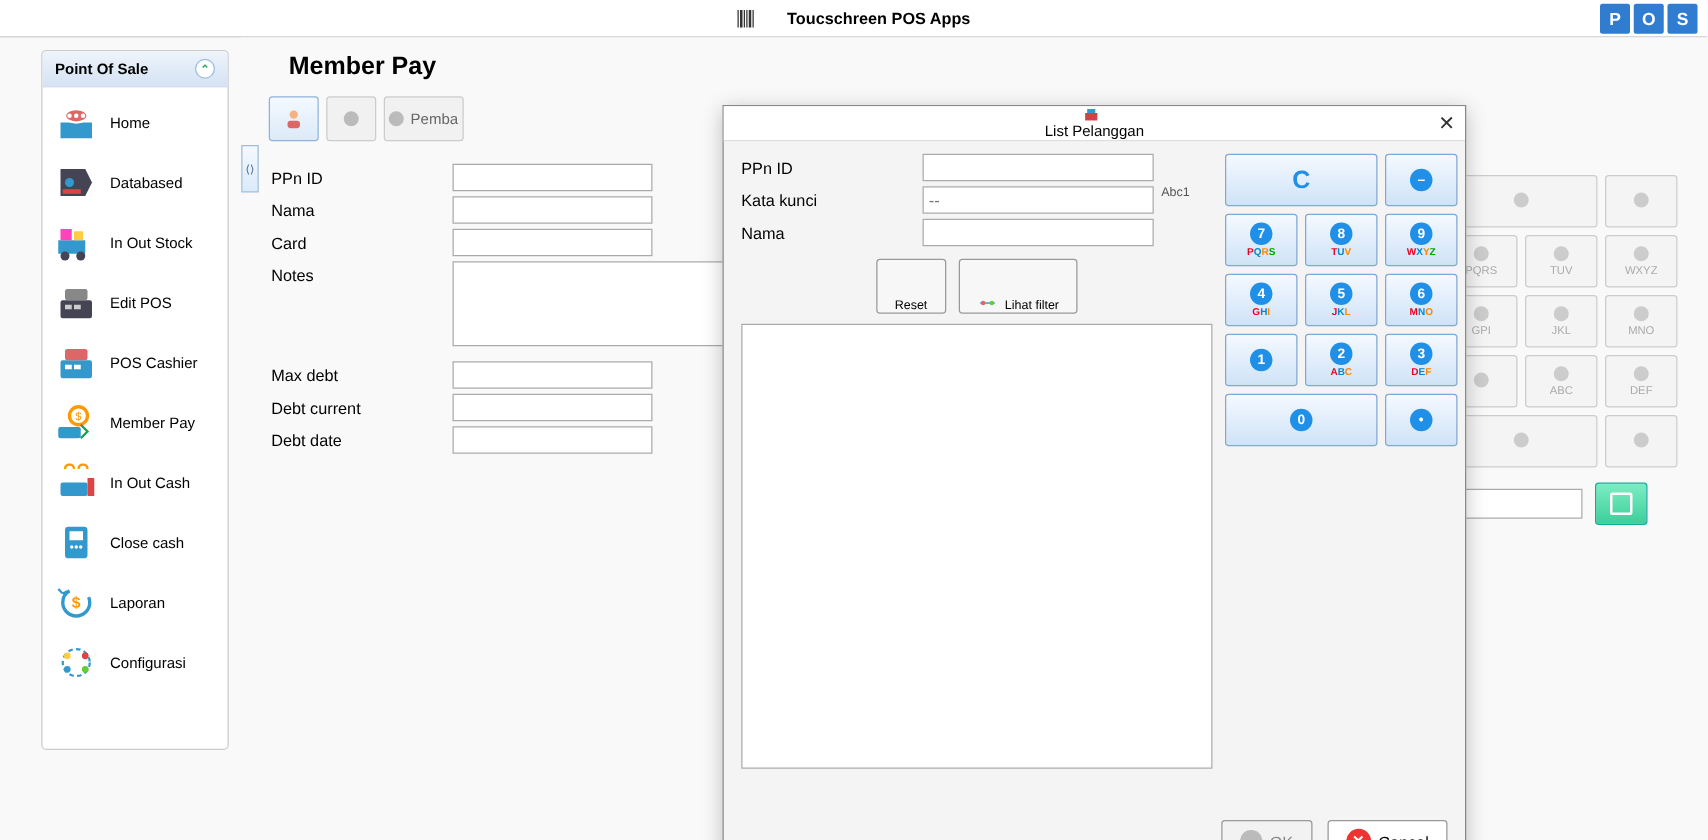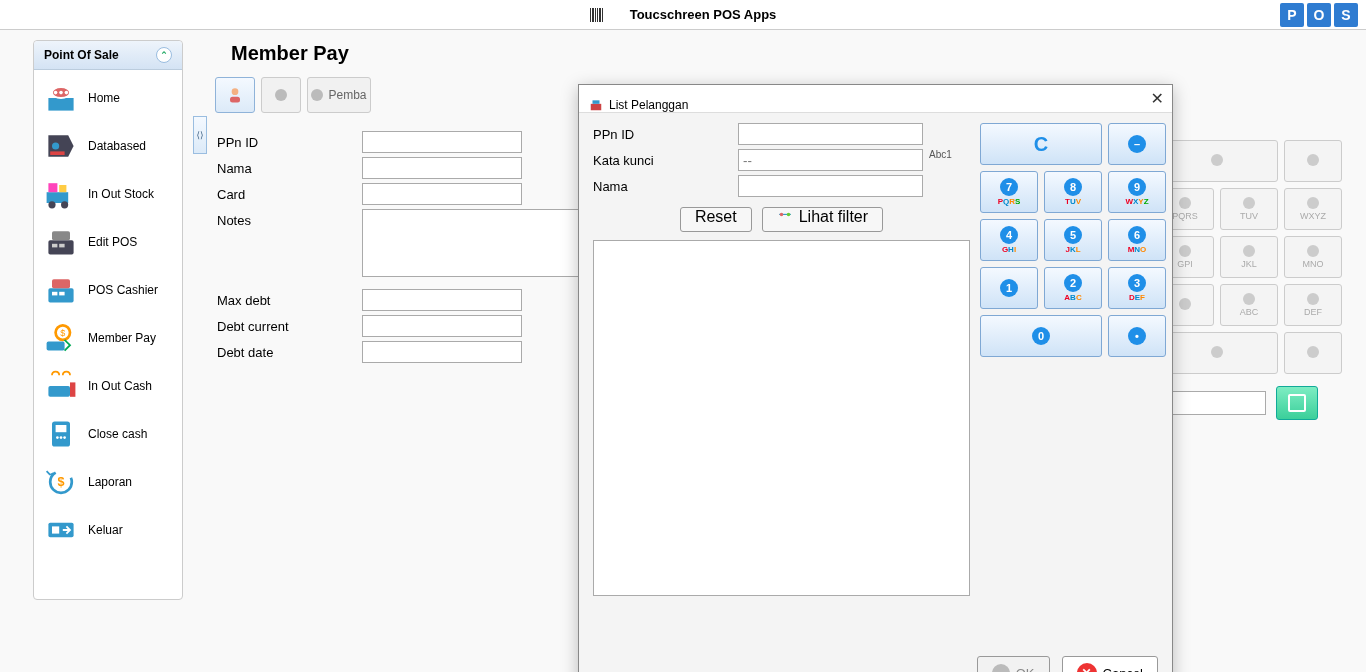--- a/index.html
+++ b/index.html
@@ -43,29 +43,29 @@
   .kp-wide { grid-column: span 2; }
   .kp-btn { height: 42px; border: 1px solid #ccc; border-radius: 3px; background: #f4f4f4; display: flex; flex-direction: column; align-items: center; justify-content: center; cursor: pointer; font-size: 9px; color: #aaa; }
   .kp-dot { width: 12px; height: 12px; border-radius: 50%; background: #ccc; margin-bottom: 2px; }
   .right-input-row { display: flex; gap: 10px; margin-top: 12px; align-items: center; }
   .right-input-row input { width: 110px; height: 24px; border: 1px solid #aaa; text-align: right; padding: 2px 4px; }
   .green-btn { width: 42px; height: 34px; border: 1px solid #1a9; border-radius: 3px; background: linear-gradient(#7eedc3,#3bcf9a); display: flex; align-items: center; justify-content: center; cursor: pointer; }
   .green-sq { width: 18px; height: 18px; border: 2px solid #fff; border-radius: 2px; }
   
   
   .modal { position: absolute; left: 385px; top: 54px; width: 595px; height: 602px; background: #f4f4f4; border: 1px solid #888; box-shadow: 0 4px 16px rgba(0,0,0,.25); }
-  .modal-title { height: 28px; background: #fff; border-bottom: 1px solid #ddd; display: flex; align-items: flex-end; padding: 0 10px; font-size: 12px; position: relative; }
+  .modal-title { height: 28px; background: #fff; border-bottom: 1px solid #ddd; display: flex; align-items: center; padding: 0 10px; font-size: 12px; position: relative; flex-direction: column; }
   .modal-close { position: absolute; right: 8px; top: 4px; font-size: 16px; cursor: pointer; color: #333; }
   .modal-body { display: flex; padding: 10px 14px; gap: 10px; height: 510px; }
   .modal-left { flex: 1; }
   .modal-left .form-row label { width: 145px; }
   .modal-left .form-row input { width: 185px; }
   .modal-left .abc-label { font-size: 10px; margin-left: 6px; color: #555; }
   .modal-btn-row { display: flex; gap: 10px; justify-content: center; margin-top: 10px; }
-  .modal-btn { height: 25px; padding: 0 14px; border: 1px solid #999; border-radius: 3px; background: #f7f7f7; display: flex; align-items: flex-start; gap: 6px; font-size: 16px; cursor: pointer; }
+  .modal-btn { height: 44px; padding: 0 14px; border: 1px solid #999; border-radius: 3px; background: #f7f7f7; display: flex; align-items: flex-end; gap: 6px; font-size: 10px; cursor: pointer; }
   .modal-list { margin-top: 8px; width: 377px; height: 356px; border: 1px solid #aaa; background: #fff; }
   
   .modal-keypad { width: 195px; }
   .mkp-grid { display: grid; grid-template-columns: repeat(3, 58px); gap: 6px 6px; }
   .mkp-btn { height: 42px; border: 1px solid #7fa8d4; border-radius: 3px; background: linear-gradient(#f4f9ff,#cfe3f7); display: flex; flex-direction: column; align-items: center; justify-content: center; cursor: pointer; font-size: 8px; font-weight: bold; }
   .mkp-big { grid-column: span 2; }
   .mkp-dot { width: 18px; height: 18px; border-radius: 50%; background: #1f8fe8; color: #fff; display: flex; align-items: center; justify-content: center; font-size: 11px; font-weight: bold; margin-bottom: 1px; }
   .mkp-letters { font-size: 8px; }
   .mkp-letters span:nth-child(1){color:#e02;}
   .mkp-letters span:nth-child(2){color:#08c;}
@@ -203,26 +203,28 @@
                 <circle cx="20" cy="18" r="12" fill="none" stroke="#39c" stroke-width="3" stroke-dasharray="50 20"></circle>
                 <text x="20" y="23" font-size="14" fill="#f90" text-anchor="middle" font-weight="bold">$</text>
                 <path d="M8 10 L4 6 M8 10 L12 8" stroke="#39c" stroke-width="2" fill="none"></path>
               </svg>
             </div>
             <span>Laporan</span>
           </div>
           <div class="menu-item">
             <div class="menu-icon">
               <svg viewBox="0 0 40 36">
-                <rect x="6" y="10" width="28" height="16" rx="2" fill="#39c"></rect>
-                <rect x="10" y="14" width="8" height="8" fill="#fff"></rect>
-                <path d="M22 18 L30 18 M26 14 L30 18 L26 22" stroke="#fff" stroke-width="2" fill="none"></path>
-              </svg>
-            </div>
-            <span>Keluar</span>
+                <circle cx="20" cy="18" r="12" fill="none" stroke="#39c" stroke-width="2" stroke-dasharray="4 3"></circle>
+                <circle cx="12" cy="12" r="3" fill="#fc4"></circle>
+                <circle cx="28" cy="12" r="3" fill="#d44"></circle>
+                <circle cx="12" cy="24" r="3" fill="#39c"></circle>
+                <circle cx="28" cy="24" r="3" fill="#6c3"></circle>
+              </svg>
+            </div>
+            <span>Configurasi</span>
           </div>
         </div>
     </div>
   </div>
 
   <div class="main">
     <div class="page-title">Member Pay</div>
     <div class="toggle-strip">⟨⟩</div>
     <div class="tool-row">
       <div class="tool-sq">

